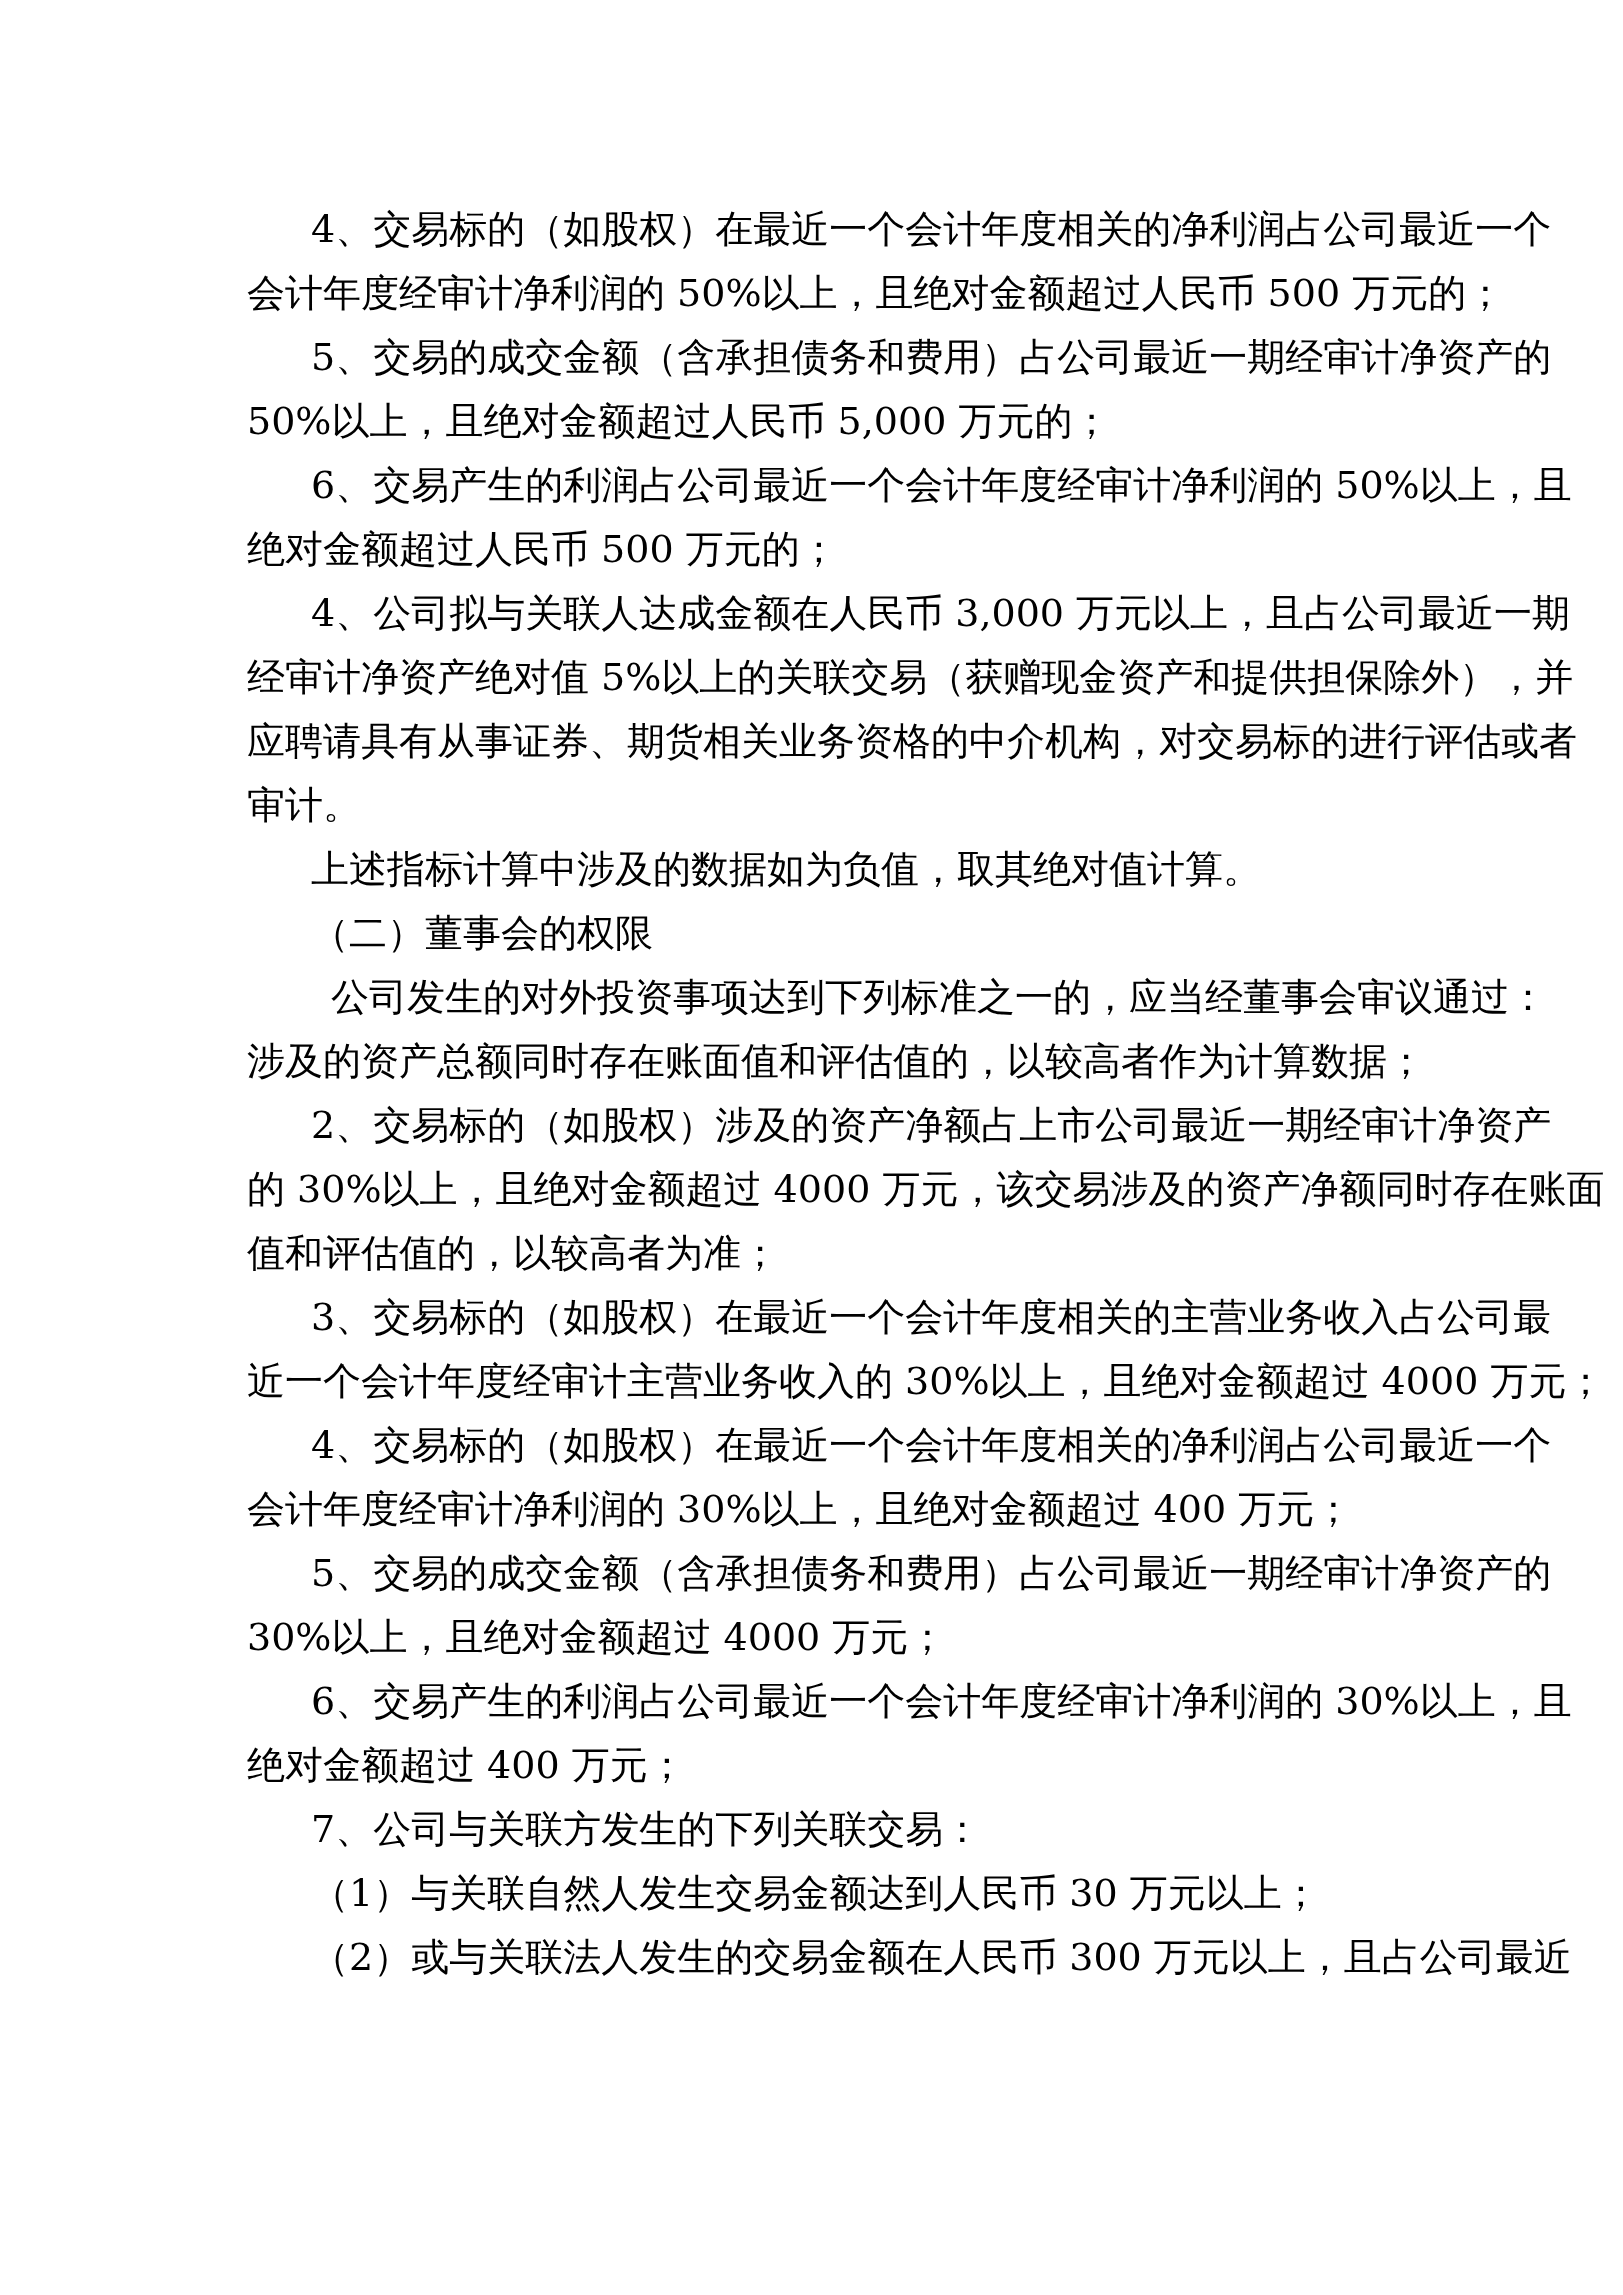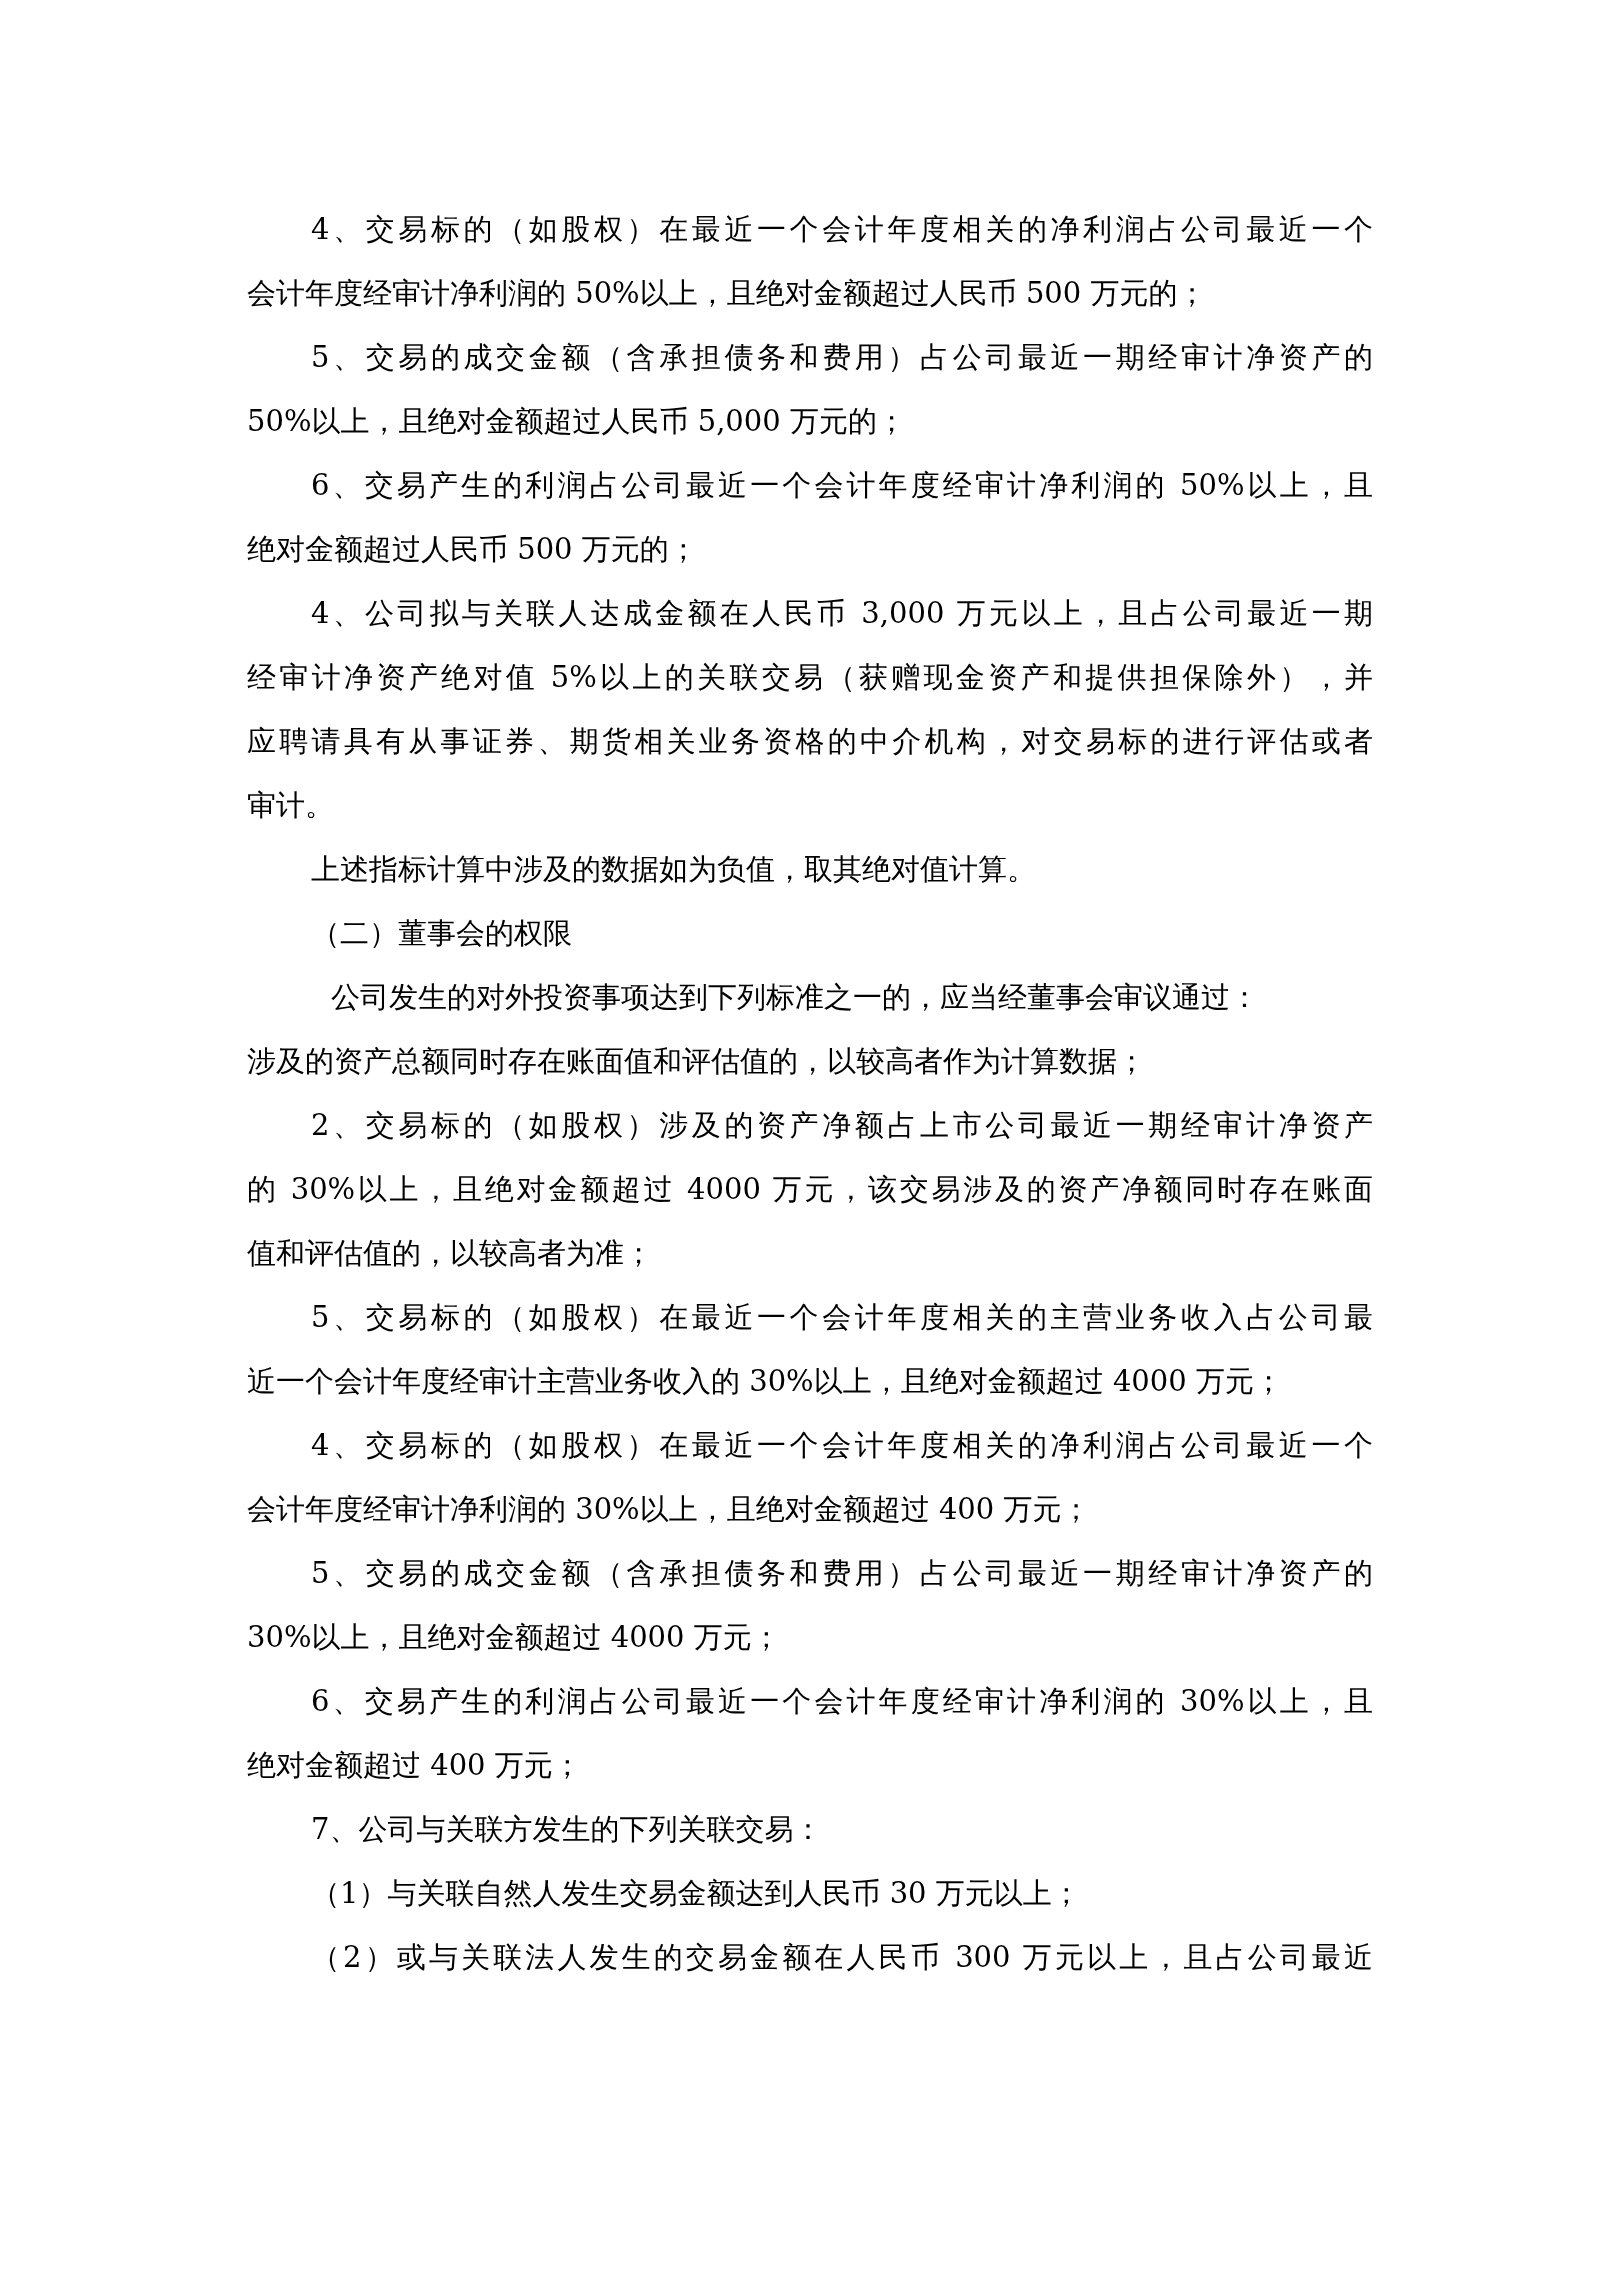--- a/index.html
+++ b/index.html
@@ -13,21 +13,21 @@
       position: relative;
       overflow: hidden;
     }
     .page {
       position: absolute;
       left: 247px;
       top: 197px;
       width: 1126px;
       color: #000000;
       font-family: "DejaVu Serif", "Liberation Serif", serif;
-      font-size: 29px;
+      font-size: 38px;
       line-height: 64px;
     }
     .line {
       display: block;
       height: 64px;
       white-space: nowrap;
       overflow: visible;
       text-align: justify;
       text-align-last: justify;
     }
@@ -83,21 +83,21 @@
     <span class="line last">涉及的资产总额同时存在账面值和评估值的，以较高者作为计算数据；</span>
   </div>
 
   <div class="para">
     <span class="line indent2">2、交易标的（如股权）涉及的资产净额占上市公司最近一期经审计净资产</span>
     <span class="line">的 30%以上，且绝对金额超过 4000 万元，该交易涉及的资产净额同时存在账面</span>
     <span class="line last">值和评估值的，以较高者为准；</span>
   </div>
 
   <div class="para">
-    <span class="line indent2">5、交易标的（如股权）在最近一个会计年度相关的主营业务收入占公司最</span>
+    <span class="line indent2">3、交易标的（如股权）在最近一个会计年度相关的主营业务收入占公司最</span>
     <span class="line last">近一个会计年度经审计主营业务收入的 30%以上，且绝对金额超过 4000 万元；</span>
   </div>
 
   <div class="para">
     <span class="line indent2">4、交易标的（如股权）在最近一个会计年度相关的净利润占公司最近一个</span>
     <span class="line last">会计年度经审计净利润的 30%以上，且绝对金额超过 400 万元；</span>
   </div>
 
   <div class="para">
     <span class="line indent2">5、交易的成交金额（含承担债务和费用）占公司最近一期经审计净资产的</span>

